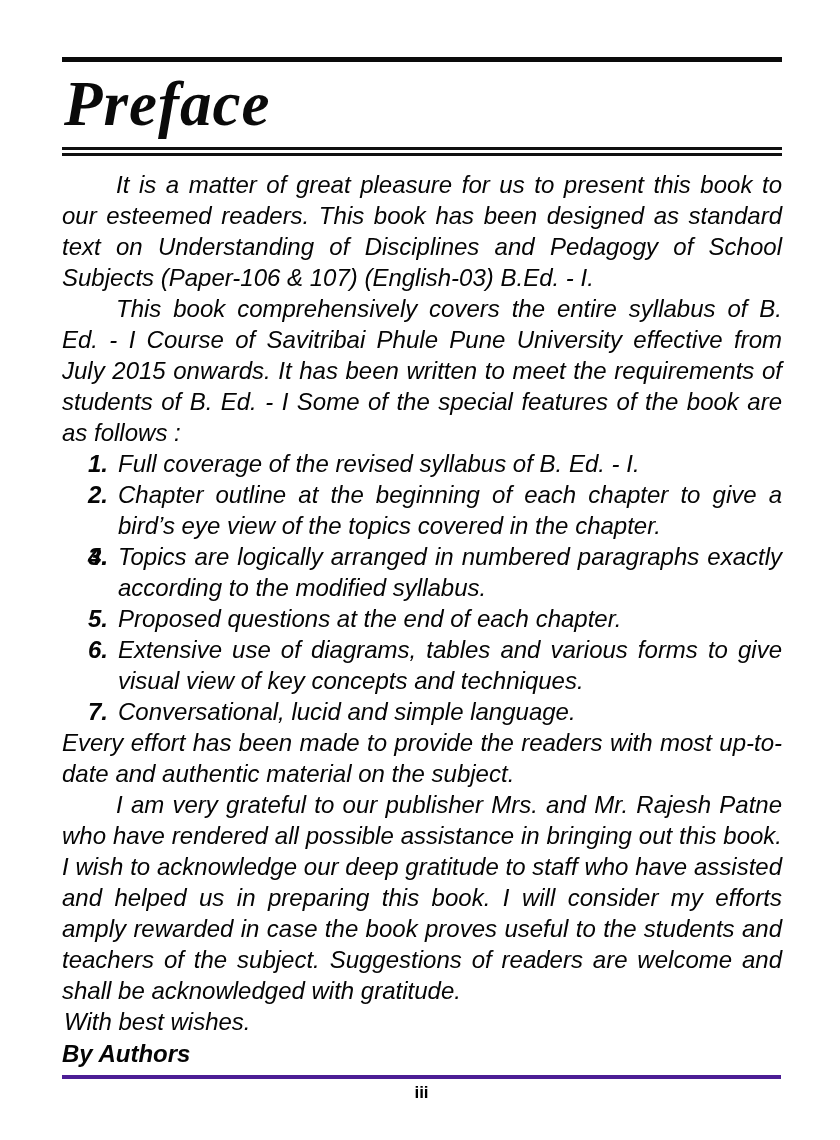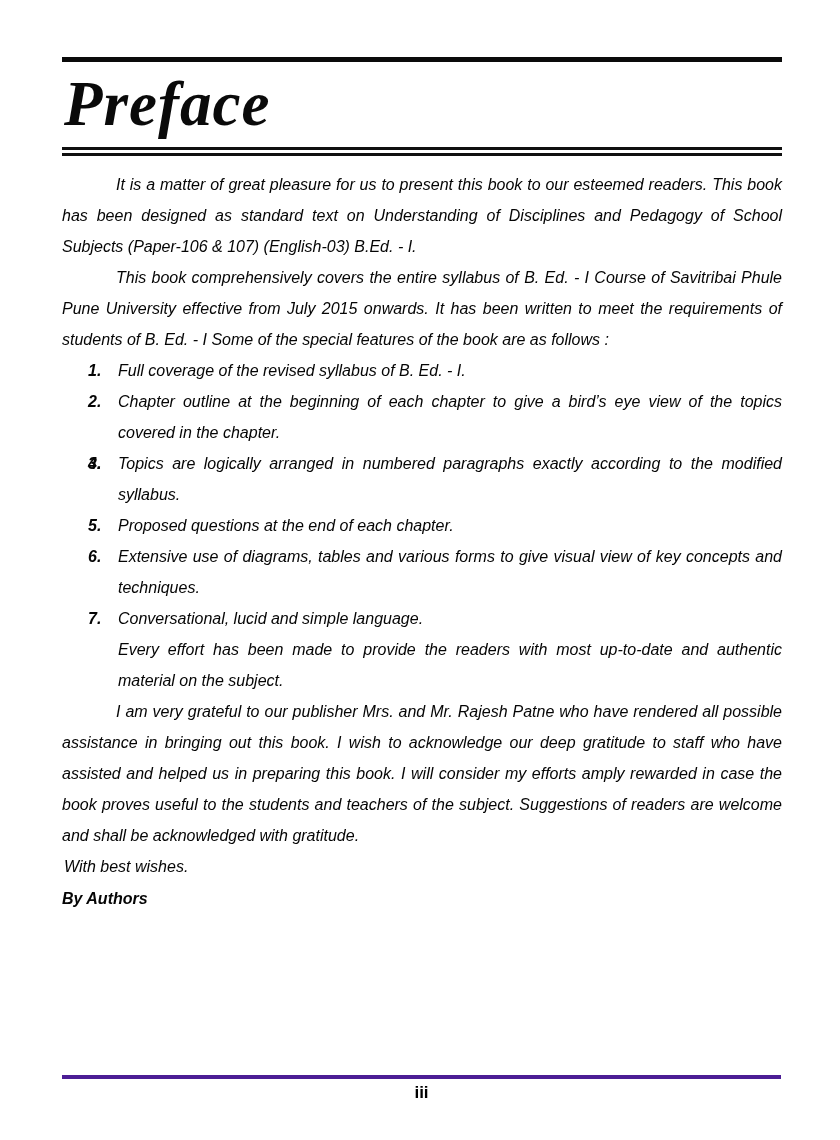--- a/index.html
+++ b/index.html
@@ -32,37 +32,37 @@
   }
   .title-double-rule {
     margin-top: 7px;
     height: 9px;
     border-top: 3px solid #101010;
     border-bottom: 3px solid #101010;
   }
   .body-text {
     margin-top: 13px;
     font-style: italic;
-    font-size: 16px;
+    font-size: 24px;
     line-height: 31px;
     text-align: justify;
     color: #050505;
   }
   .para { text-indent: 54px; }
   .features { list-style: none; }
   .feature {
     position: relative;
     padding-left: 56px;
   }
   .feature .num {
     position: absolute;
     left: 26px; top: 0;
     font-weight: 700;
   }
-  .after-list { margin-left: 56px; }
+  .after-list { }
   .signoff {
     margin-left: 2px;
     font-weight: 400;
   }
   .byline {
     text-align: left;
     font-weight: 700;
     padding-right: 20px;
     margin-top: 1px;
   }

